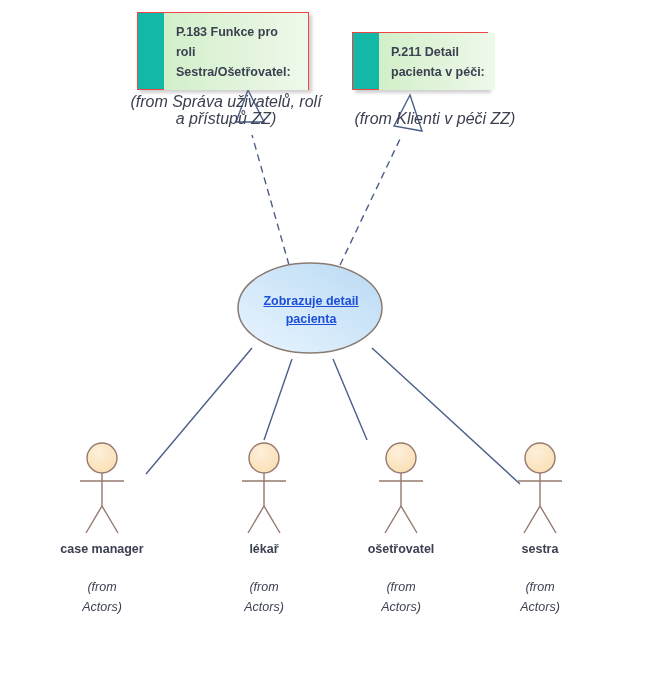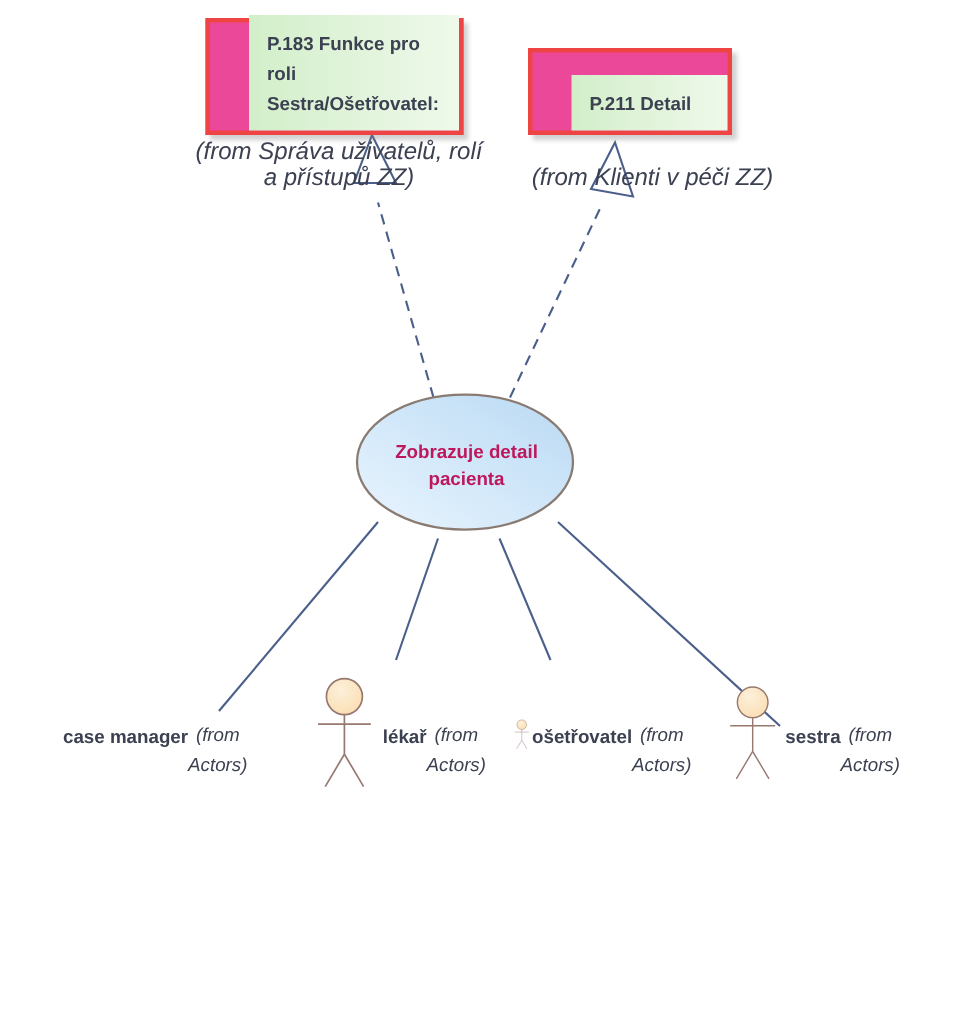--- a/index.html
+++ b/index.html
@@ -30,23 +30,23 @@
     height: 675px;
     pointer-events: none;
   }
 
   
   .package-box {
     position: absolute;
     box-sizing: border-box;
     display: flex;
     flex-direction: row;
-    align-items: flex-end;
-    border: 3px solid #ef4444;
-    background: #ec4899;
+    align-items: center;
+    border: 1px solid #ef4444;
+    background: #14b8a6;
     box-shadow: 3px 3px 3px rgba(120,120,120,0.35);
   }
   .package-tab {
     width: 20px;
     flex: 0 0 20px;
     background: #f6f3a8;
     border-right: 1px solid #9b8e82;
   }
   .package-gap {
     width: 4px;
@@ -94,32 +94,33 @@
     top: 261px;
     width: 150px;
     height: 97px;
     display: flex;
     flex-direction: column;
     align-items: center;
     justify-content: center;
     text-align: center;
     font-size: 12.5px;
     font-weight: bold;
-    color: #be185d;
+    color: #1d4ed8;
     line-height: 18px;
     pointer-events: none;
+    text-decoration: underline;
   }
 
   
   .actor {
     position: absolute;
     width: 120px;
     top: 440px;
     display: flex;
-    flex-direction: row;
+    flex-direction: column;
     align-items: center;
   }
   .actor-figure {
     width: 64px;
     height: 100px;
   }
   .actor-name {
     margin-top: 1px;
     font-size: 12.5px;
     font-weight: bold;
@@ -169,20 +170,21 @@
       <div class="package-line">Sestra/Ošetřovatel:</div>
     </div>
   </div>
   <div class="package-from" style="left:128px; top:93px; width:196px;">(from Správa uživatelů, rolí a přístupů ZZ)</div>
 
   <div class="package-box" id="package-p211" style="left:352px; top:32px; width:136px; height:58px;">
     <div class="package-tab"></div>
     <div class="package-gap"></div>
     <div class="package-body">
       <div class="package-line">P.211  Detail</div>
+      <div class="package-line">pacienta v péči:</div>
     </div>
   </div>
   <div class="package-from" style="left:345px; top:110px; width:180px;">(from Klienti v péči ZZ)</div>
 
   <svg id="usecase-ellipse" viewBox="0 0 150 97" width="150" height="97">
     <defs>
       <linearGradient id="ellipseGrad" x1="0" y1="1" x2="1" y2="0">
         <stop offset="0%" stop-color="#e9f4fd"></stop>
         <stop offset="45%" stop-color="#d4e9fa"></stop>
         <stop offset="100%" stop-color="#b9d9f3"></stop>

